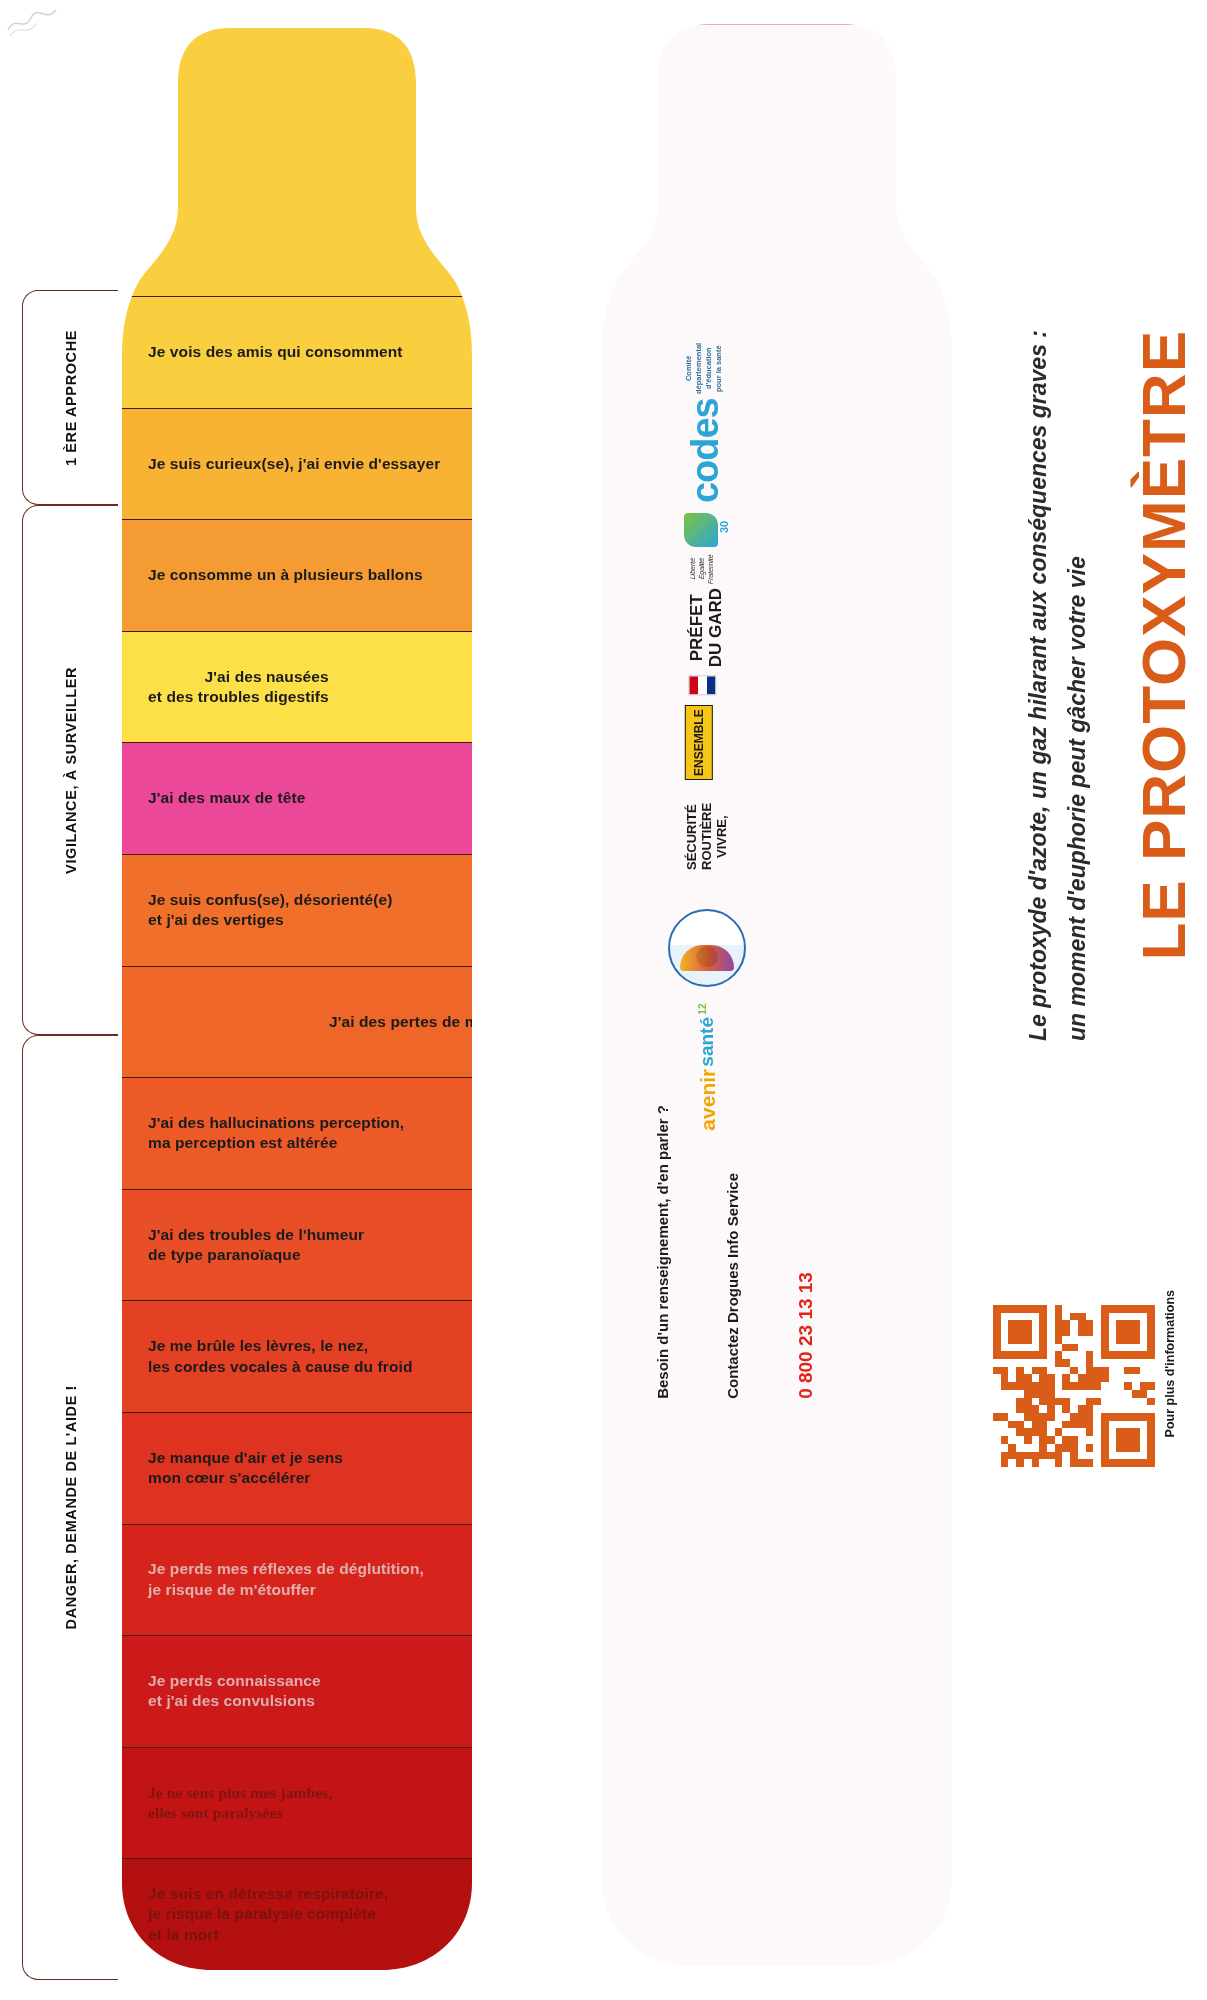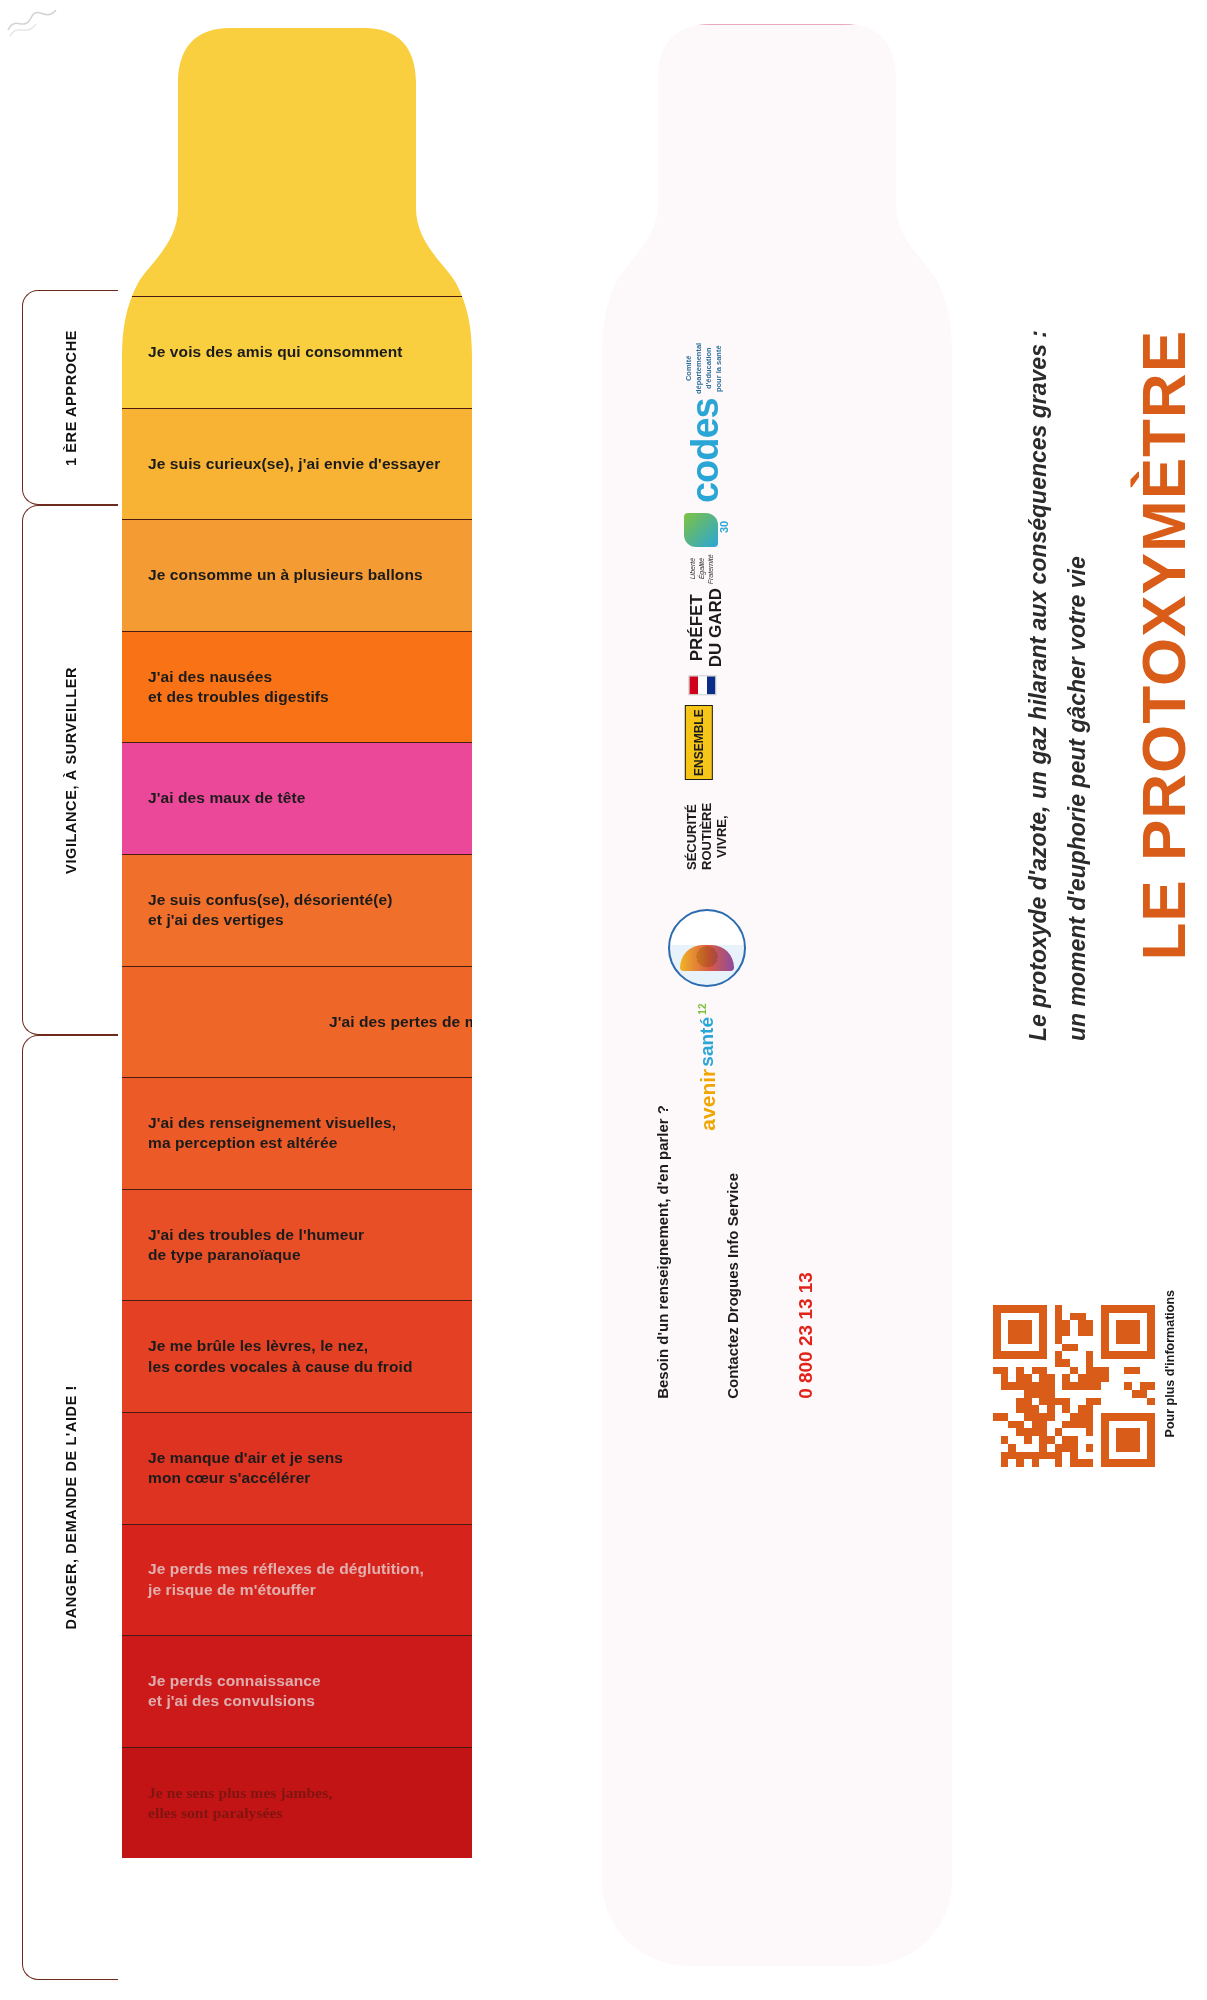--- a/index.html
+++ b/index.html
@@ -320,36 +320,36 @@
         <div class="band" style="height: 268px; background: rgb(249, 207, 63);"></div>
         <div class="band" style="height: 111.6px; background: rgb(249, 207, 63);">
           <span class="band-text">Je vois des amis qui consomment</span>
         </div>
         <div class="band" style="height: 111.6px; background: rgb(248, 179, 53);">
           <span class="band-text">Je suis curieux(se), j'ai envie d'essayer</span>
         </div>
         <div class="band" style="height: 111.6px; background: rgb(245, 155, 51);">
           <span class="band-text">Je consomme un à plusieurs ballons</span>
         </div>
-        <div class="band" style="height: 111.6px; background: #f97316;">
+        <div class="band" style="height: 111.6px; background: #fde047; text-align: right;">
           <span class="band-text">J'ai des nausées
 et des troubles digestifs</span>
         </div>
         <div class="band" style="height: 111.6px; background: #ec4899;">
           <span class="band-text">J'ai des maux de tête</span>
         </div>
         <div class="band" style="height: 111.6px; background: rgb(240, 111, 43);">
           <span class="band-text">Je suis confus(se), désorienté(e)
 et j'ai des vertiges</span>
         </div>
         <div class="band" style="height: 111.6px; background: rgb(239, 102, 41); justify-content: flex-end;">
           <span class="band-text">J'ai des pertes de mémoire</span>
         </div>
         <div class="band" style="height: 111.6px; background: rgb(236, 90, 40);">
-          <span class="band-text">J'ai des renseignement visuelles,
+          <span class="band-text">J'ai des hallucinations perception,
 ma perception est altérée</span>
         </div>
         <div class="band" style="height: 111.6px; background: rgb(233, 79, 38);">
           <span class="band-text">J'ai des troubles de l'humeur
 de type paranoïaque</span>
         </div>
         <div class="band" style="height: 111.6px; background: rgb(228, 64, 36);">
           <span class="band-text">Je me brûle les lèvres, le nez,
 les cordes vocales à cause du froid</span>
         </div>
@@ -361,20 +361,25 @@
           <span class="band-text">Je perds mes réflexes de déglutition,
 je risque de m'étouffer</span>
         </div>
         <div class="band faded" style="height: 111.6px; background: rgb(204, 25, 25);">
           <span class="band-text">Je perds connaissance
 et j'ai des convulsions</span>
         </div>
         <div class="band faded2" style="height: 111.6px; background: rgb(194, 20, 20); font-family: Liberation Serif, serif;">
           <span class="band-text">Je ne sens plus mes jambes,
 elles sont paralysées</span>
+        </div>
+        <div class="band faded2" style="height: 111.6px; background: rgb(181, 16, 16);">
+          <span class="band-text">Je suis en détresse respiratoire,
+je risque la paralysie complète
+et la mort</span>
         </div>
       </div>
   </div>
 </div>
 
 <div id="right-panel">
   <div class="cover-shape"></div>
 
   <div class="vtext" id="cover-title">LE PROTOXYMÈTRE</div>
   <div class="vtext" id="cover-subtitle">Le protoxyde d'azote, un gaz hilarant aux conséquences graves :

